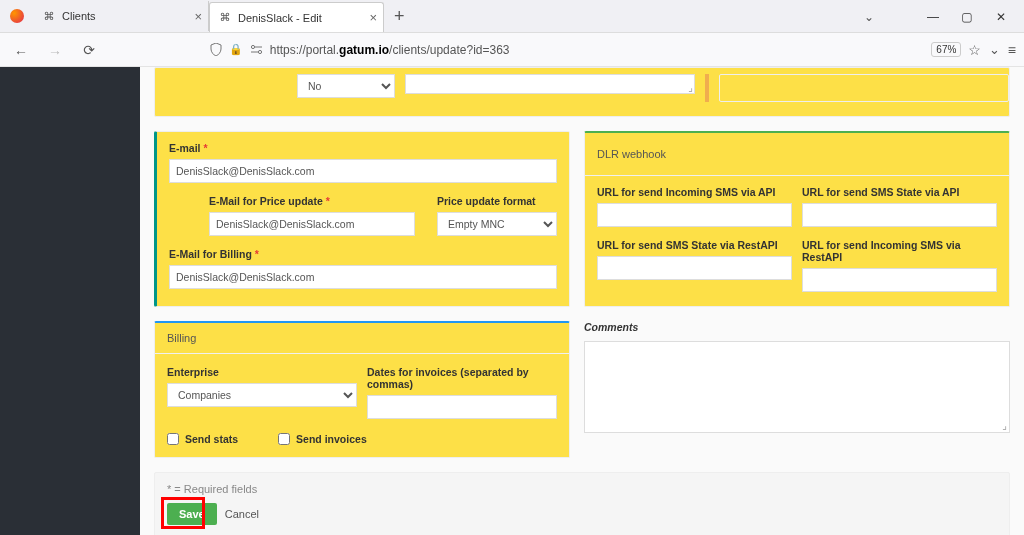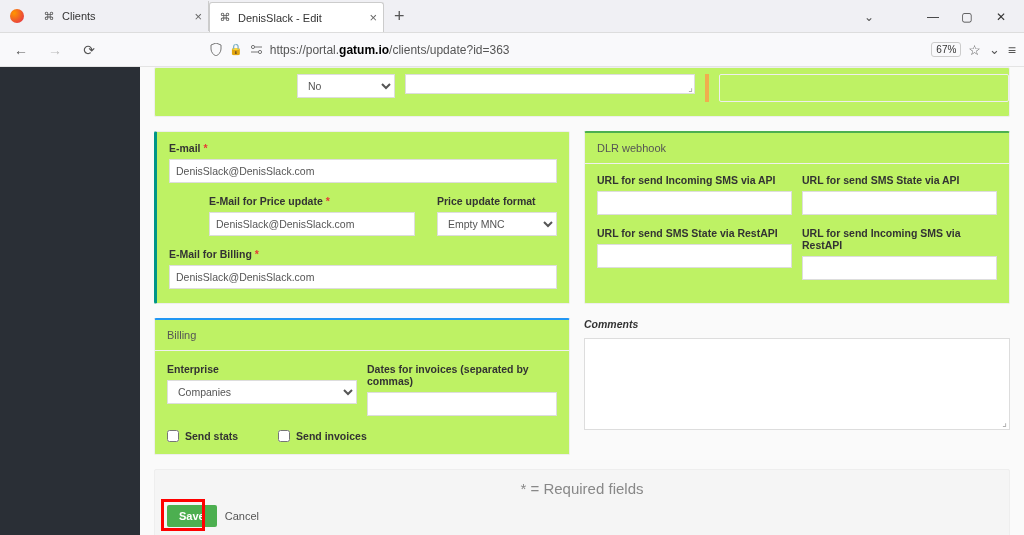--- a/index.html
+++ b/index.html
@@ -26,38 +26,38 @@
 .zoom-badge { font-size:10px; color:#333; border:1px solid #ccc; border-radius:3px; padding:1px 4px; margin-left:auto;}
 .star { font-size:14px; color:#555; }
 .pocket { font-size:13px; color:#555; }
 .hamburger { font-size:14px; color:#555; }
 
 
 .viewport { display:flex; height: calc(535px - 67px); }
 .left-rail { width: 140px; background: #2a2f36; }
 .main { flex:1; background: #fafafa; padding: 0 14px 14px 14px; overflow:hidden; position:relative; }
 
-.card { background:#bef264; border:1px solid #eee; border-radius:2px; }
+.card { background:#fde047; border:1px solid #eee; border-radius:2px; }
 
 
 .top-card { margin-bottom:14px; padding: 6px 0 14px 0; display:flex; gap:10px; }
 .top-card .col1 { width: 240px; display:flex; justify-content:flex-end; padding-right: 0;}
 .top-card select { width: 98px; height:24px; font-size:11px; border:1px solid #ddd; color:#555; padding: 0 4px 0 6px; background:#fff;}
 .top-card .txtarea { flex:1; }
 .ta { border:1px solid #ddd; height: 20px; position:relative; border-radius:0; background:#fff;}
 .ta .resize{ position:absolute; right:1px; bottom:0; font-size:10px; color:#999;}
 .rule-orange{ width:4px; background:#f0ad4e; align-self:stretch;}
 .top-card .field2{ flex:1;}
 .field-box{ border:1px solid #eee; height:28px; border-radius:2px;}
 
 
 .row2 { display:flex; gap:14px; margin-bottom:14px; }
 .panel-email { width: 416px; border-left: 3px solid #009688; padding: 10px 12px 14px 12px; }
 .panel-dlr { flex:1; border-top: 2px solid #4caf50; padding: 0; }
-.panel-dlr .hdr { padding: 9px 12px; font-size: 11px; color:#555; border-bottom:1px solid #f0f0f0;}
+.panel-dlr .hdr { padding: 15px 12px; font-size: 11px; color:#555; border-bottom:1px solid #f0f0f0;}
 .panel-dlr .body { padding: 10px 12px 14px 12px; display:grid; grid-template-columns: 1fr 1fr; gap: 12px 10px;}
 label.fld-label { display:block; font-size:10.5px; font-weight:700; color:#333; margin-bottom:5px;}
 label.fld-label .req { color:#e53935; }
 input.fld, select.fld { width:100%; height:24px; border:1px solid #ddd; font-size:10.5px; padding: 0 6px; color:#555; background:#fff;}
 .panel-email .inner-row{ display:flex; gap:22px;margin-left:40px;}
 .panel-email .grow{ flex:1;}
 .mb{ margin-bottom: 12px;}
 
 
 .row3 { display:flex; gap:14px; margin-bottom:14px; }
@@ -69,21 +69,21 @@
 .chk-row{ display:flex; gap: 40px;}
 .chk{ display:flex; gap:6px; font-size:10.5px; color:#333; font-weight:700;}
 .chk input{ width:12px; height:12px;}
 .panel-comments{ flex:1;}
 .panel-comments .lbl{ font-size:10.5px; font-weight:700; color:#333; margin-bottom:8px;font-style:italic;}
 .big-ta{ width:100%; height: 92px; border:1px solid #ddd; position:relative; background:#fff;}
 .big-ta .resize{ position:absolute; right:2px; bottom:1px; font-size:10px; color:#999;}
 
 
 .footer{ background:#f5f5f5; border:1px solid #eee; padding: 10px 12px 14px 12px;}
-.req-note{ font-size:15px; color:#888; margin-bottom:8px;text-align:center;}
+.req-note{ font-size:11px; color:#888; margin-bottom:8px;}
 .btns{ display:flex; gap:8px; align-items:center;}
 .btn-save{ background:#4caf50; color:#fff; border:none; padding:5px 12px; font-size:11px; font-weight:600; border-radius:2px;}
 .hl-red{ position:absolute; border:3px solid #ff0000; width:44px; height:32px; pointer-events:none;}
 .btn-cancel{ color:#555; font-size:11px; text-decoration:none;}
 
 svg{display:block}
 </style>
 </head>
 <body>
 

